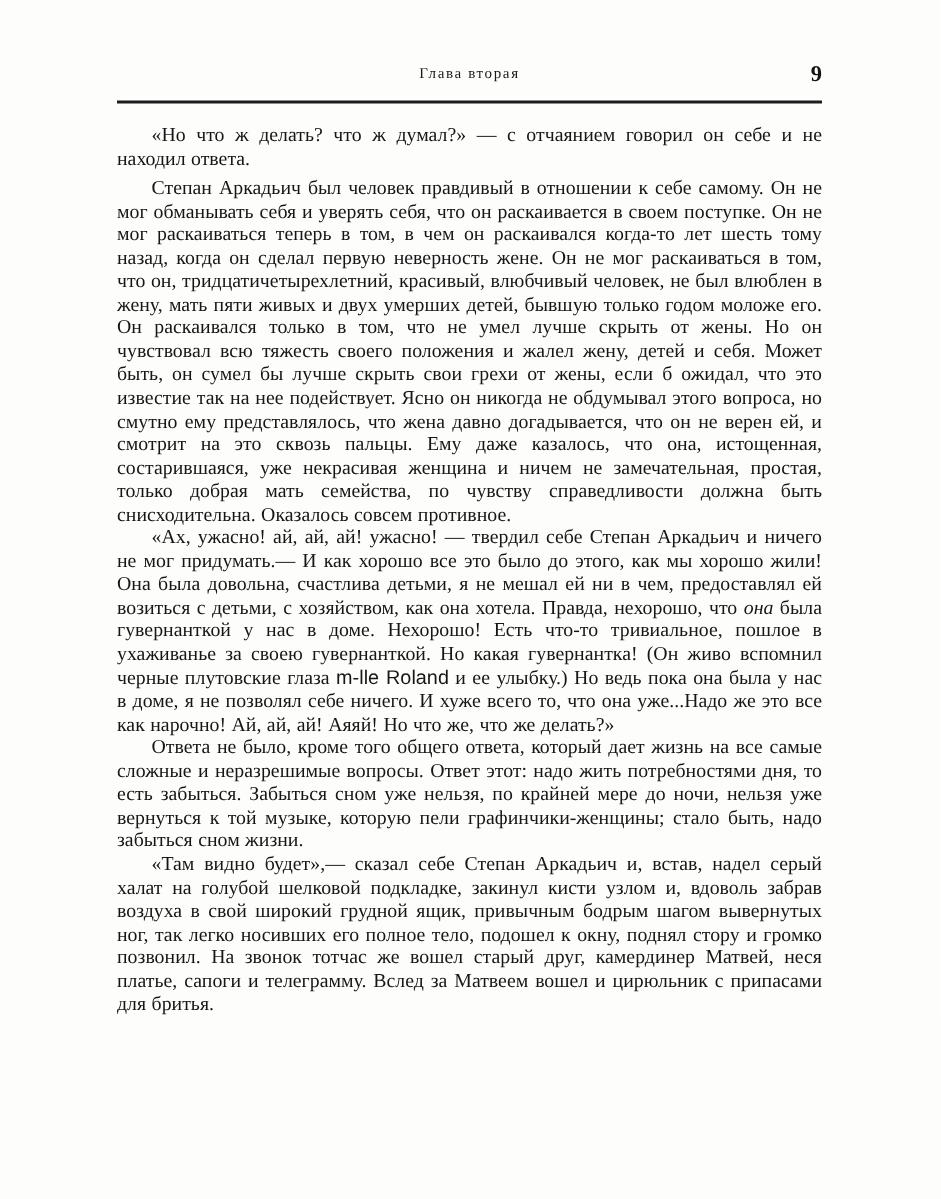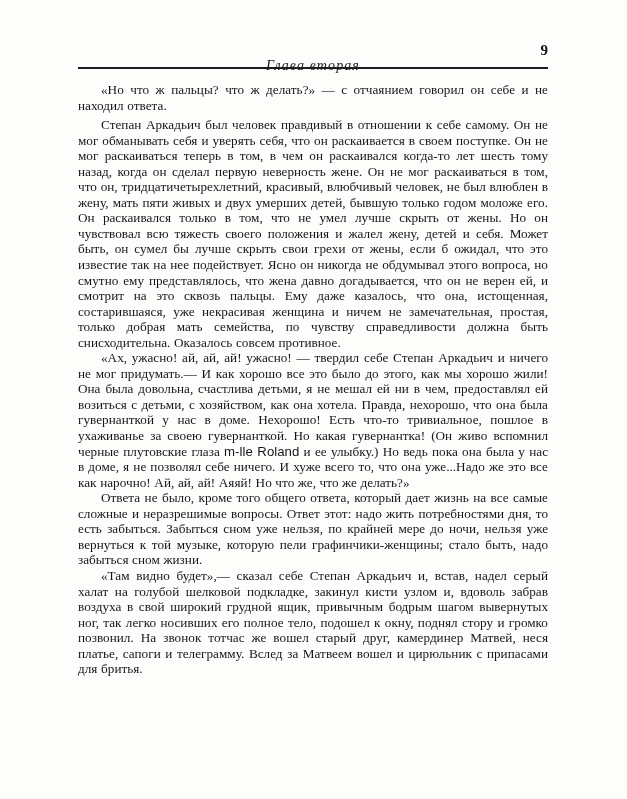--- a/index.html
+++ b/index.html
@@ -33,26 +33,24 @@
   .header-row {
     position: relative;
     height: 20px;
   }
   .running-head {
     position: absolute;
     left: 0;
     right: 0;
     top: 0;
     text-align: center;
-    font-style: italic;
-    font-size: 14px;
+    font-size: 10px;
     letter-spacing: 1.1px;
     color: #1a1a1a;
     white-space: nowrap;
-    margin-top: 14px;
   }
   .folio {
     position: absolute;
     right: 0;
     top: -2px;
     font-size: 15px;
     font-weight: 700;
     color: #141414;
     letter-spacing: 0;
   }
@@ -90,20 +88,21 @@
   
   .section-num {
     margin: 8px 0 6px 0;
     text-align: center;
     font-size: 13.5px;
     letter-spacing: 1px;
     color: #171717;
   }
 
   .ital {
+    font-style: italic;
   }
   .latin {
     font-family: Liberation Sans, sans-serif;
   }
 
   
   .gap-a { height: 4px; }
 </style>
 </head>
 <body>
@@ -114,21 +113,21 @@
     <div class="header-row">
       <div class="running-head">Глава вторая</div>
       <div class="folio">9</div>
     </div>
   </div>
   <div class="header-rule"></div>
 
   <div class="text-column">
 
 
-    <p class="para indent">«Но что ж пальцы? что ж делать?» — с отчаянием говорил он себе и не находил ответа.</p>
+    <p class="para indent">«Но что ж делать? что ж думал?» — с отчаянием говорил он себе и не находил ответа.</p>
 
     <div class="gap-a"></div>
 
 
     <p class="para indent">Степан Аркадьич был человек правдивый в отношении к себе самому. Он не мог обманывать себя и уверять себя, что он раскаивается в своем поступке. Он не мог раскаиваться теперь в том, в чем он раскаивался когда-то лет шесть тому назад, когда он сделал первую неверность жене. Он не мог раскаиваться в том, что он, тридцатичетырехлетний, красивый, влюбчивый человек, не был влюблен в жену, мать пяти живых и двух умерших детей, бывшую только годом моложе его. Он раскаивался только в том, что не умел лучше скрыть от жены. Но он чувствовал всю тяжесть своего положения и жалел жену, детей и себя. Может быть, он сумел бы лучше скрыть свои грехи от жены, если б ожидал, что это известие так на нее подействует. Ясно он никогда не обдумывал этого вопроса, но смутно ему представлялось, что жена давно догадывается, что он не верен ей, и смотрит на это сквозь пальцы. Ему даже казалось, что она, истощенная, состарившаяся, уже некрасивая женщина и ничем не замечательная, простая, только добрая мать семейства, по чувству справедливости должна быть снисходительна. Оказалось совсем противное.</p>
 
     <p class="para indent"><span>«Ах, ужасно! ай, ай, ай! ужасно! — твердил себе Степан Аркадьич и ничего не мог придумать.— И как хорошо все это было до этого, как мы хорошо жили! Она была довольна, счастлива детьми, я не мешал ей ни в чем, предоставлял ей возиться с детьми, с хозяйством, как она хотела. Правда, нехорошо, что </span><span class="ital">она</span><span> была гувернанткой у нас в доме. Нехорошо! Есть что-то тривиальное, пошлое в ухаживанье за своею гувернанткой. Но какая гувернантка! (Он живо вспомнил черные плутовские глаза </span><span class="latin">m-lle Roland</span><span> и ее улыбку.) Но ведь пока она была у нас в доме, я не позволял себе ничего. И хуже всего то, что она уже...Надо же это все как нарочно! Ай, ай, ай! Аяяй! Но что же, что же делать?»</span></p>
 
     <p class="para indent">Ответа не было, кроме того общего ответа, который дает жизнь на все самые сложные и неразрешимые вопросы. Ответ этот: надо жить потребностями дня, то есть забыться. Забыться сном уже нельзя, по крайней мере до ночи, нельзя уже вернуться к той музыке, которую пели графинчики-женщины; стало быть, надо забыться сном жизни.</p>
 

